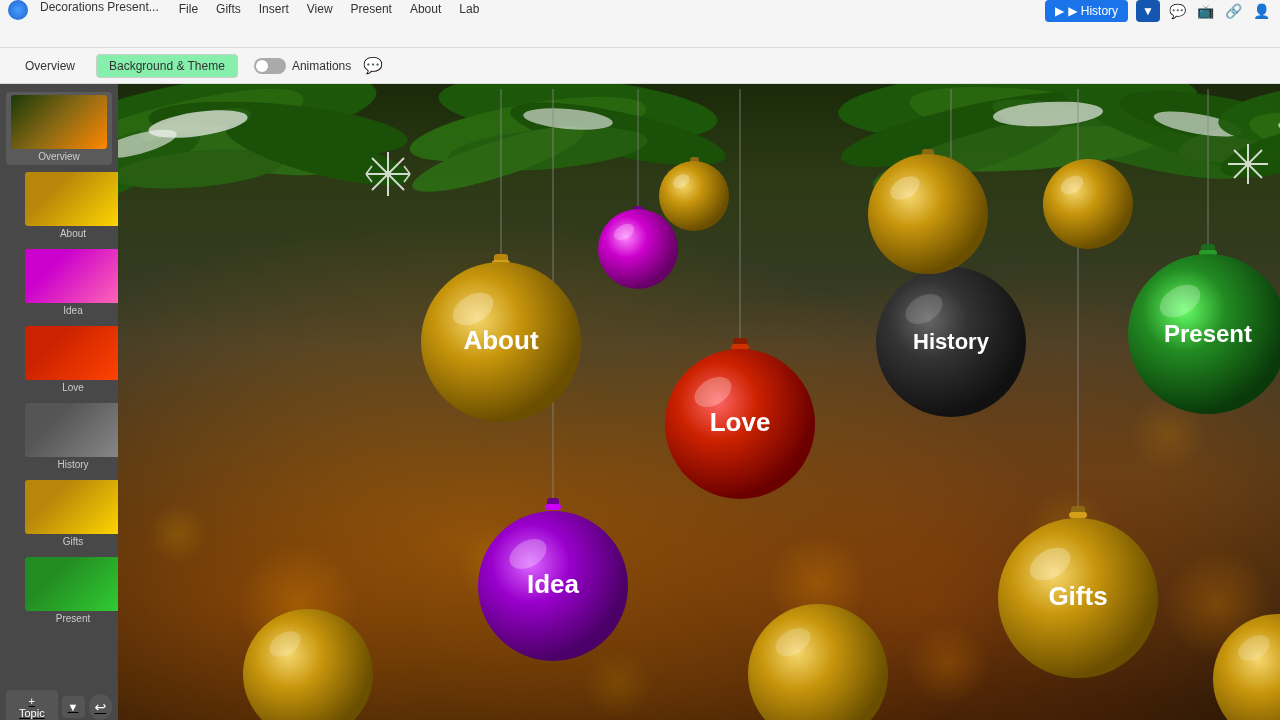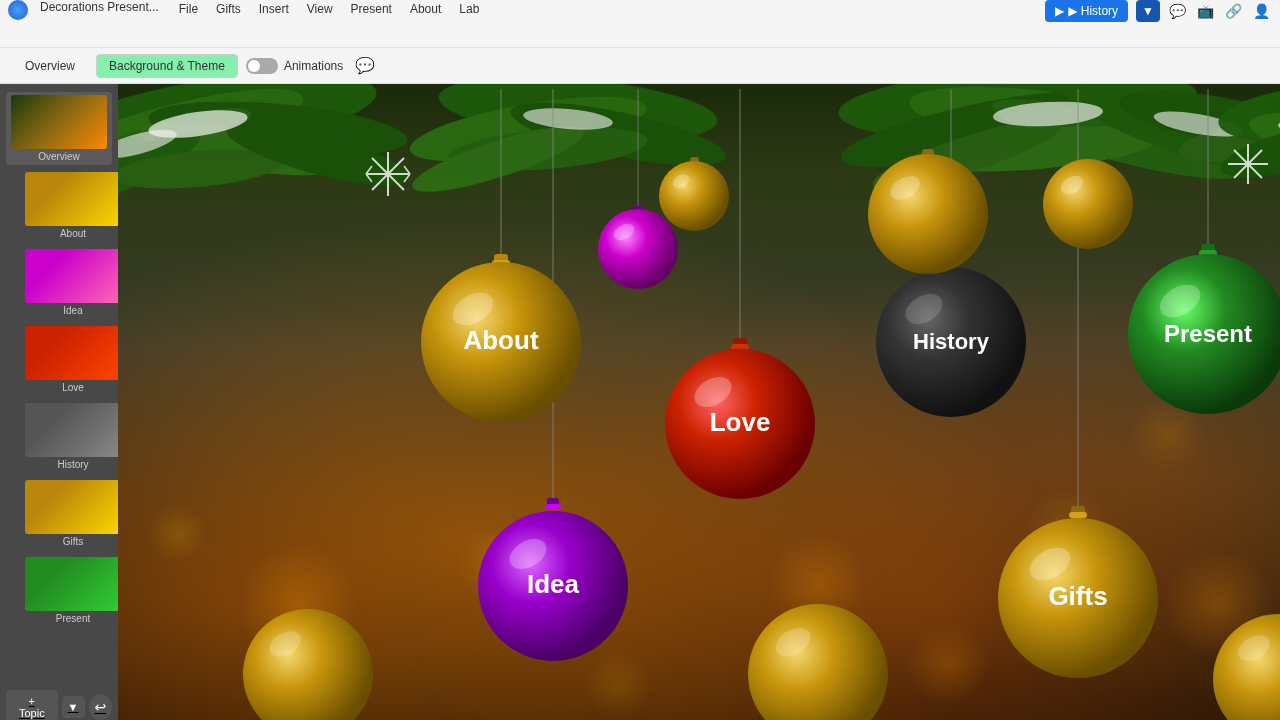--- a/index.html
+++ b/index.html
@@ -51,21 +51,21 @@
       align-items: center;
       padding: 0 12px;
       gap: 8px;
     }
     .tab-btn {
       padding: 4px 12px; font-size: 12px; border-radius: 4px; cursor: pointer; border: 1px solid transparent;
       background: transparent; color: #333;
     }
     .tab-btn.active { background: #86efac; border-color: #ccc; }
     #animations-toggle {
-      display: flex; align-items: center; gap: 6px; margin-left: 0;
+      display: flex; align-items: center; gap: 6px; margin-left: 8px;
     }
     .toggle-switch {
       width: 32px; height: 16px; background: #aaa; border-radius: 8px; position: relative; cursor: pointer;
     }
     .toggle-knob {
       width: 12px; height: 12px; background: white; border-radius: 50%;
       position: absolute; top: 2px; left: 2px; transition: left 0.2s;
     }
     #animations-label { font-size: 12px; color: #333; }
     .comment-icon { font-size: 16px; color: #555; cursor: pointer; margin-left: 4px; }

